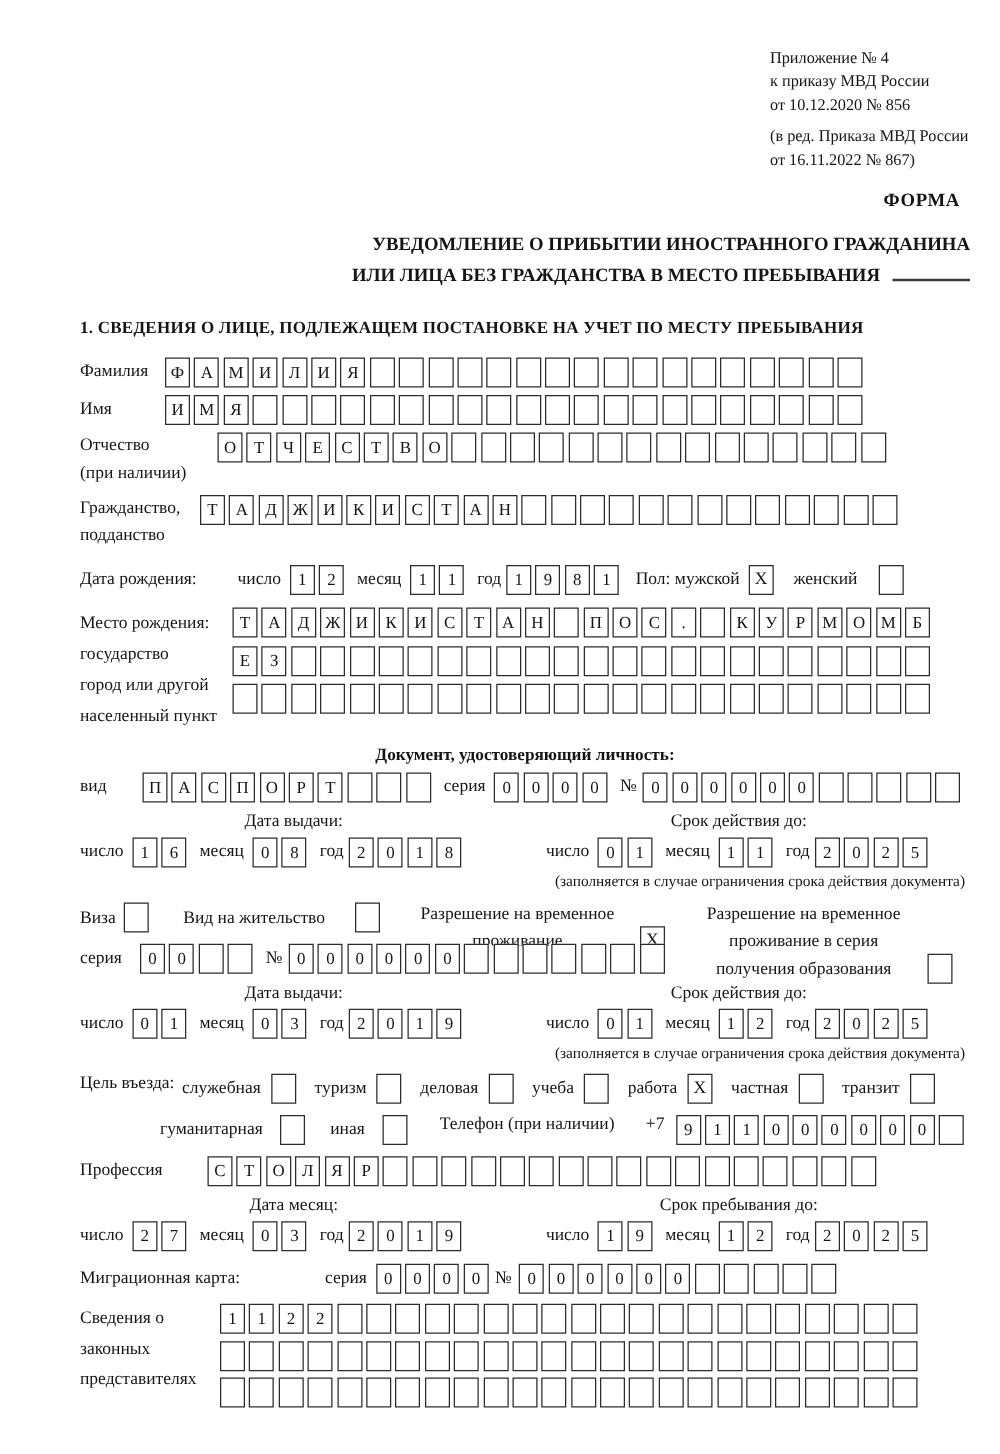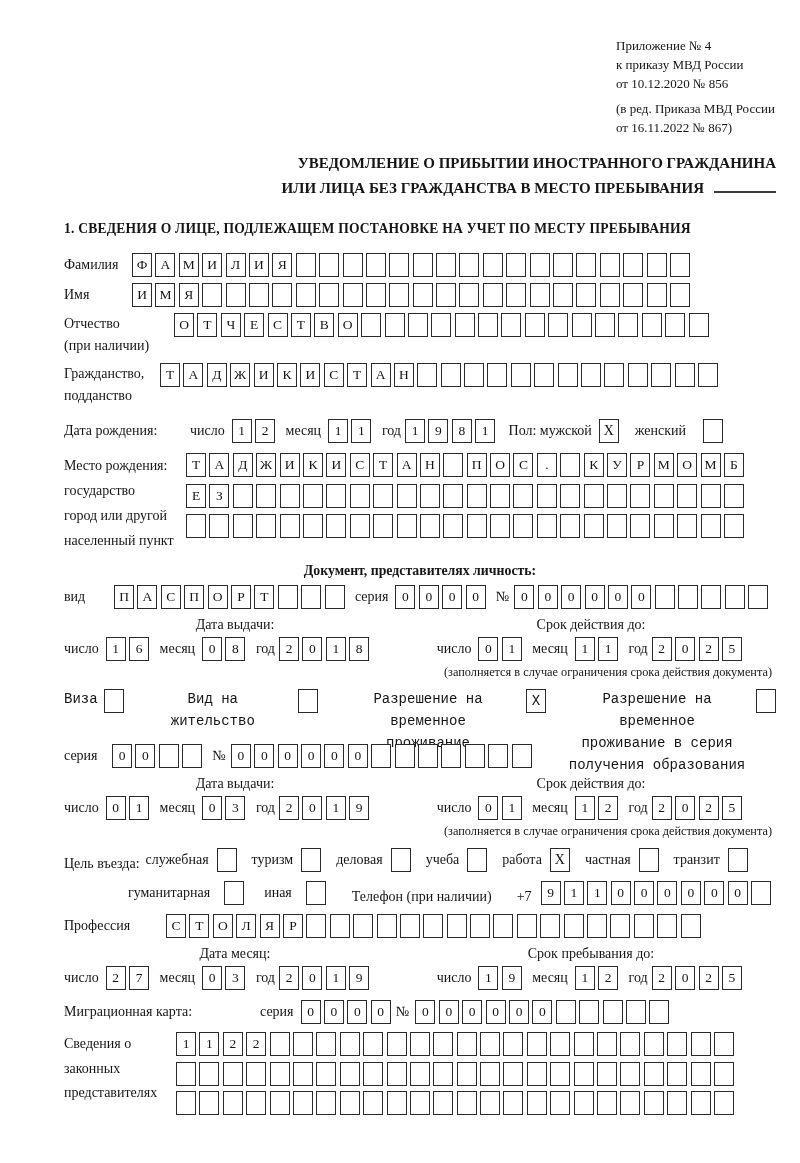--- a/index.html
+++ b/index.html
@@ -49,27 +49,27 @@
   .datecols { display: flex; margin-top: 8px; }
   .datecol-l { width: 342px; flex-shrink: 0; }
   .datecol-r { flex: 1; }
   .datehead { text-align: center; margin-bottom: 4px; }
   .dateline { display: flex; align-items: center; }
   .fineprint { font-size: 12.3px; text-align: right; padding-right: 4px; margin-top: 4px; }
 
   .para { margin-top: 10px; line-height: 23px; }
 
   .permits { display: flex; align-items: flex-start; margin-top: 8px; }
-  .permit { display: flex; align-items: flex-start; font-family: Liberation Mono, monospace; }
+  .permit { display: flex; align-items: flex-end; }
   .permit .cb { margin-left: 10px; margin-top: 1px; }
   .permit .plbl { line-height: 22px; text-align: center; }
   .gap28 { margin-left: 28px; }
   .gap22 { margin-left: 22px; }
 
-  .purpose-row { display: flex; align-items: flex-end; margin-top: 9px; }
+  .purpose-row { display: flex; align-items: flex-start; margin-top: 9px; }
   .purpose { display: flex; align-items: center; }
   .purpose .cb { margin-left: 8px; }
   .purpose + .purpose { margin-left: 15px; }
   .indent64 { margin-left: 64px; }
 
   .reps { display: flex; align-items: flex-start; margin-top: 8px; }
   .reps-label { width: 112px; line-height: 24.5px; flex-shrink: 0; }
   .reps-rows .cells { margin-bottom: 5.5px; }
 </style>
 </head>
@@ -79,20 +79,21 @@
 
   <div class="appendix">
     <div>Приложение № 4</div>
     <div>к приказу МВД России</div>
     <div>от 10.12.2020 № 856</div>
     <div class="grp2">
       <div>(в ред. Приказа МВД России</div>
       <div>от 16.11.2022 № 867)</div>
     </div>
   </div>
+  <div class="forma">ФОРМА</div>
 
   <div class="title">
     <div>УВЕДОМЛЕНИЕ О ПРИБЫТИИ ИНОСТРАННОГО ГРАЖДАНИНА</div>
     <div><span>ИЛИ ЛИЦА БЕЗ ГРАЖДАНСТВА В МЕСТО ПРЕБЫВАНИЯ</span><span class="uline"></span></div>
   </div>
 
   <div class="sect-head">1. СВЕДЕНИЯ О ЛИЦЕ, ПОДЛЕЖАЩЕМ ПОСТАНОВКЕ НА УЧЕТ ПО МЕСТУ ПРЕБЫВАНИЯ</div>
 
   <div class="row" style="margin-top:16px">
     <span class="lbl w68">Фамилия</span>
@@ -326,21 +327,21 @@
           <span class="cell"></span>
           <span class="cell"></span>
           <span class="cell"></span>
           <span class="cell"></span>
           <span class="cell"></span>
           <span class="cell"></span>
         </span>
     </span>
   </div>
 
-  <div class="doc-head">Документ, представителях личность:</div>
+  <div class="doc-head">Документ, удостоверяющий личность:</div>
 
   <div class="row">
     <span class="lbl" style="width:50px">вид</span>
     <span class="cells">
         <span class="cell">П</span>
         <span class="cell">А</span>
         <span class="cell">С</span>
         <span class="cell">П</span>
         <span class="cell">О</span>
         <span class="cell">Р</span>

